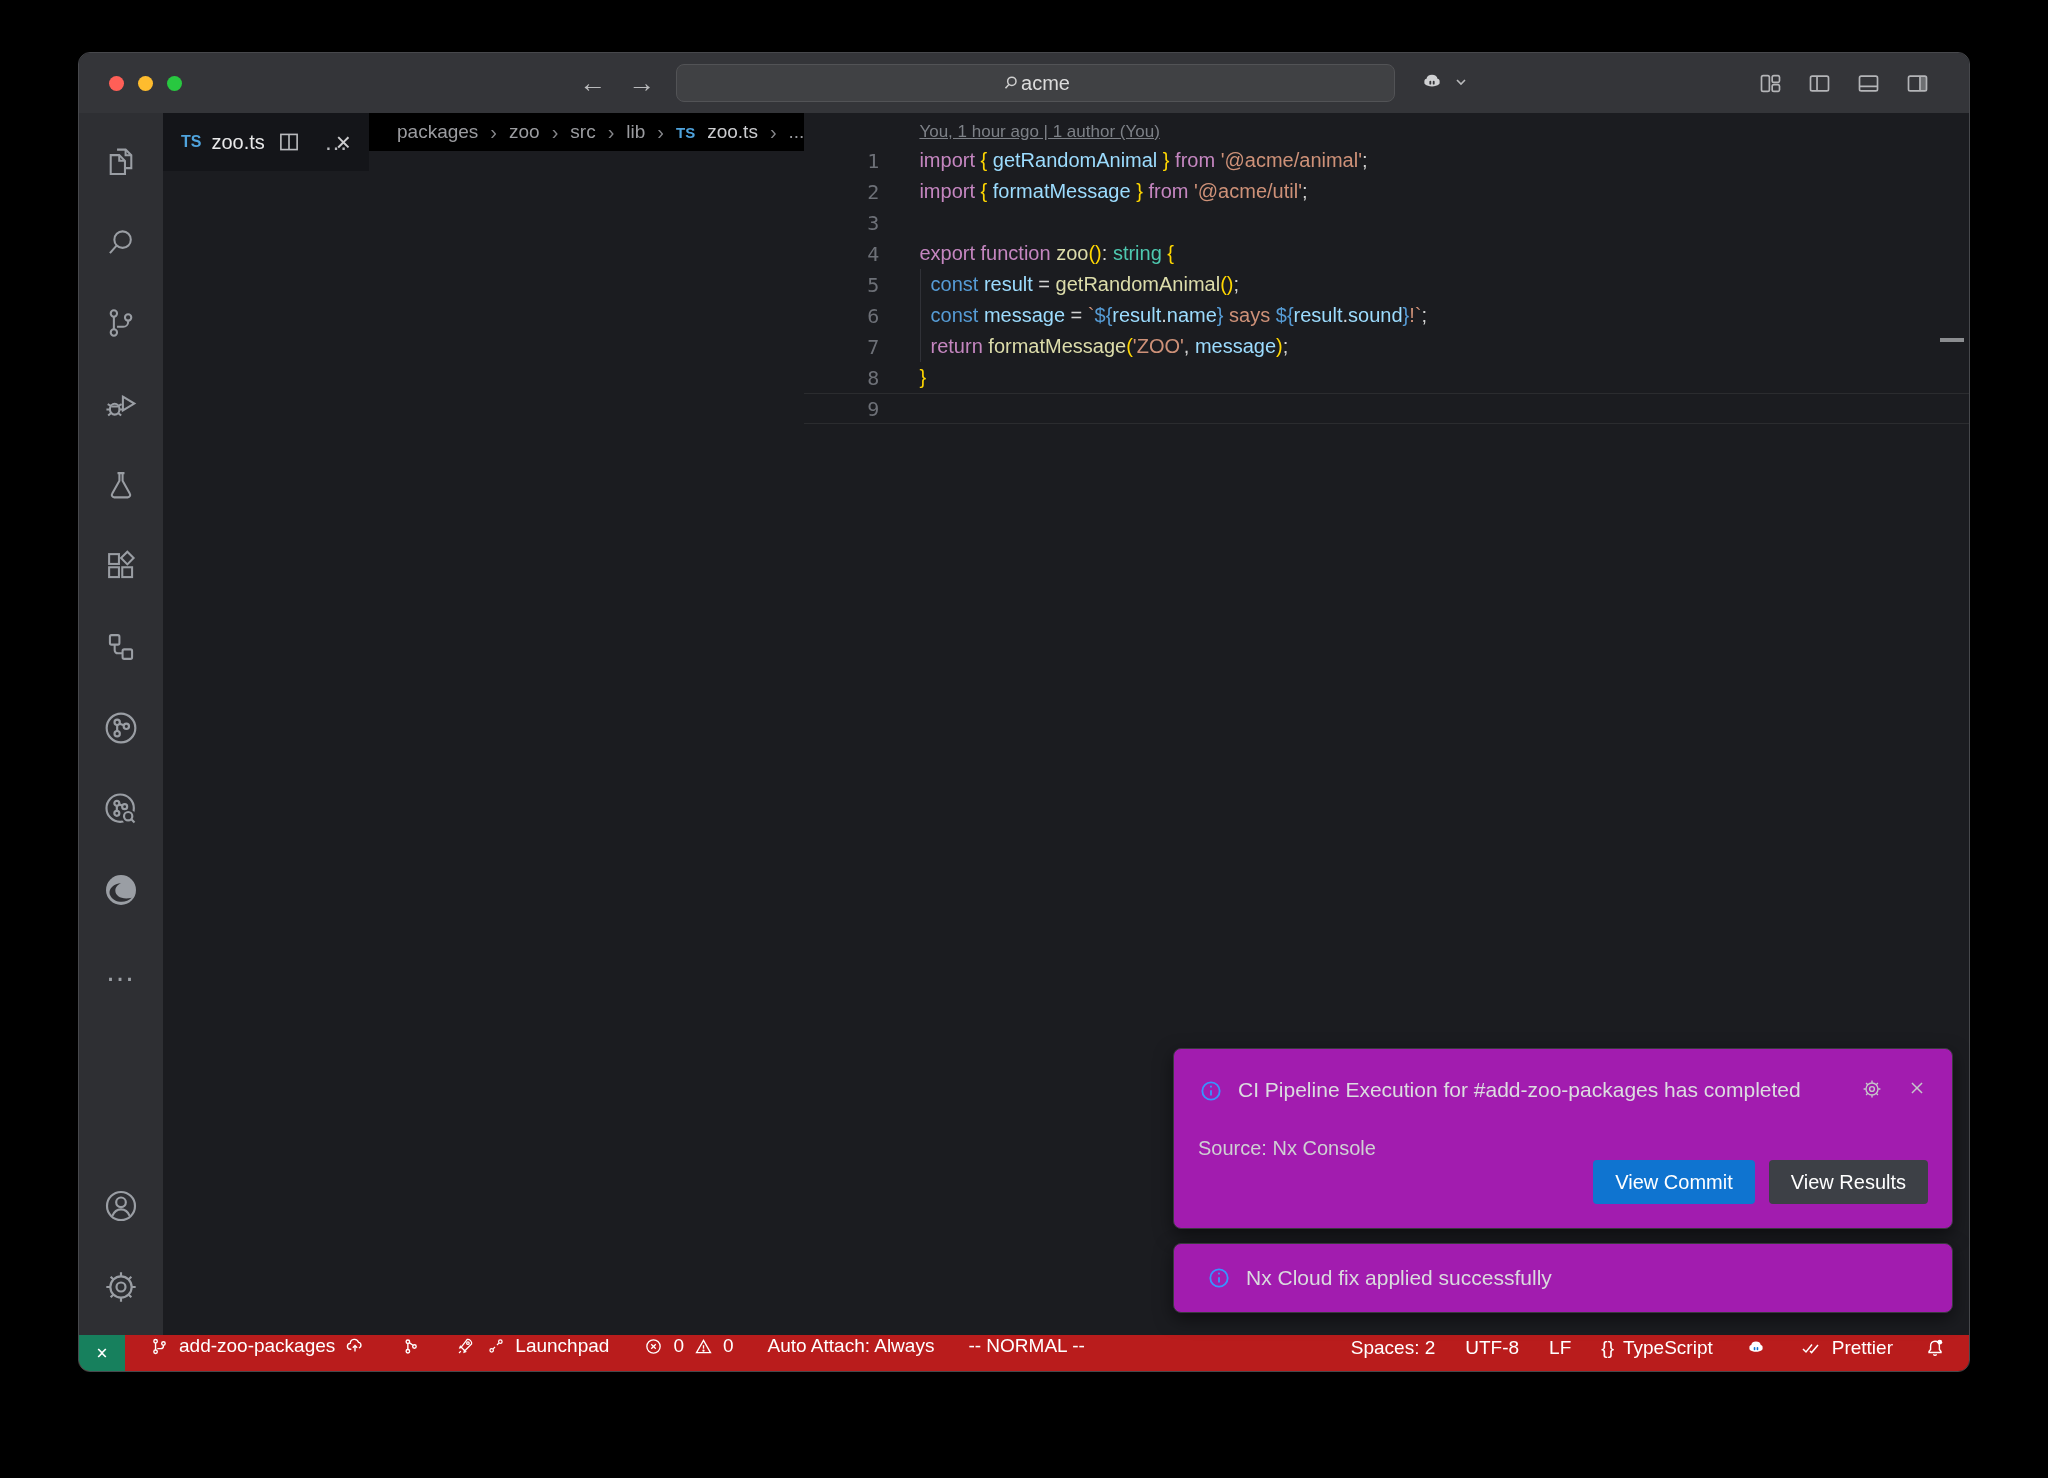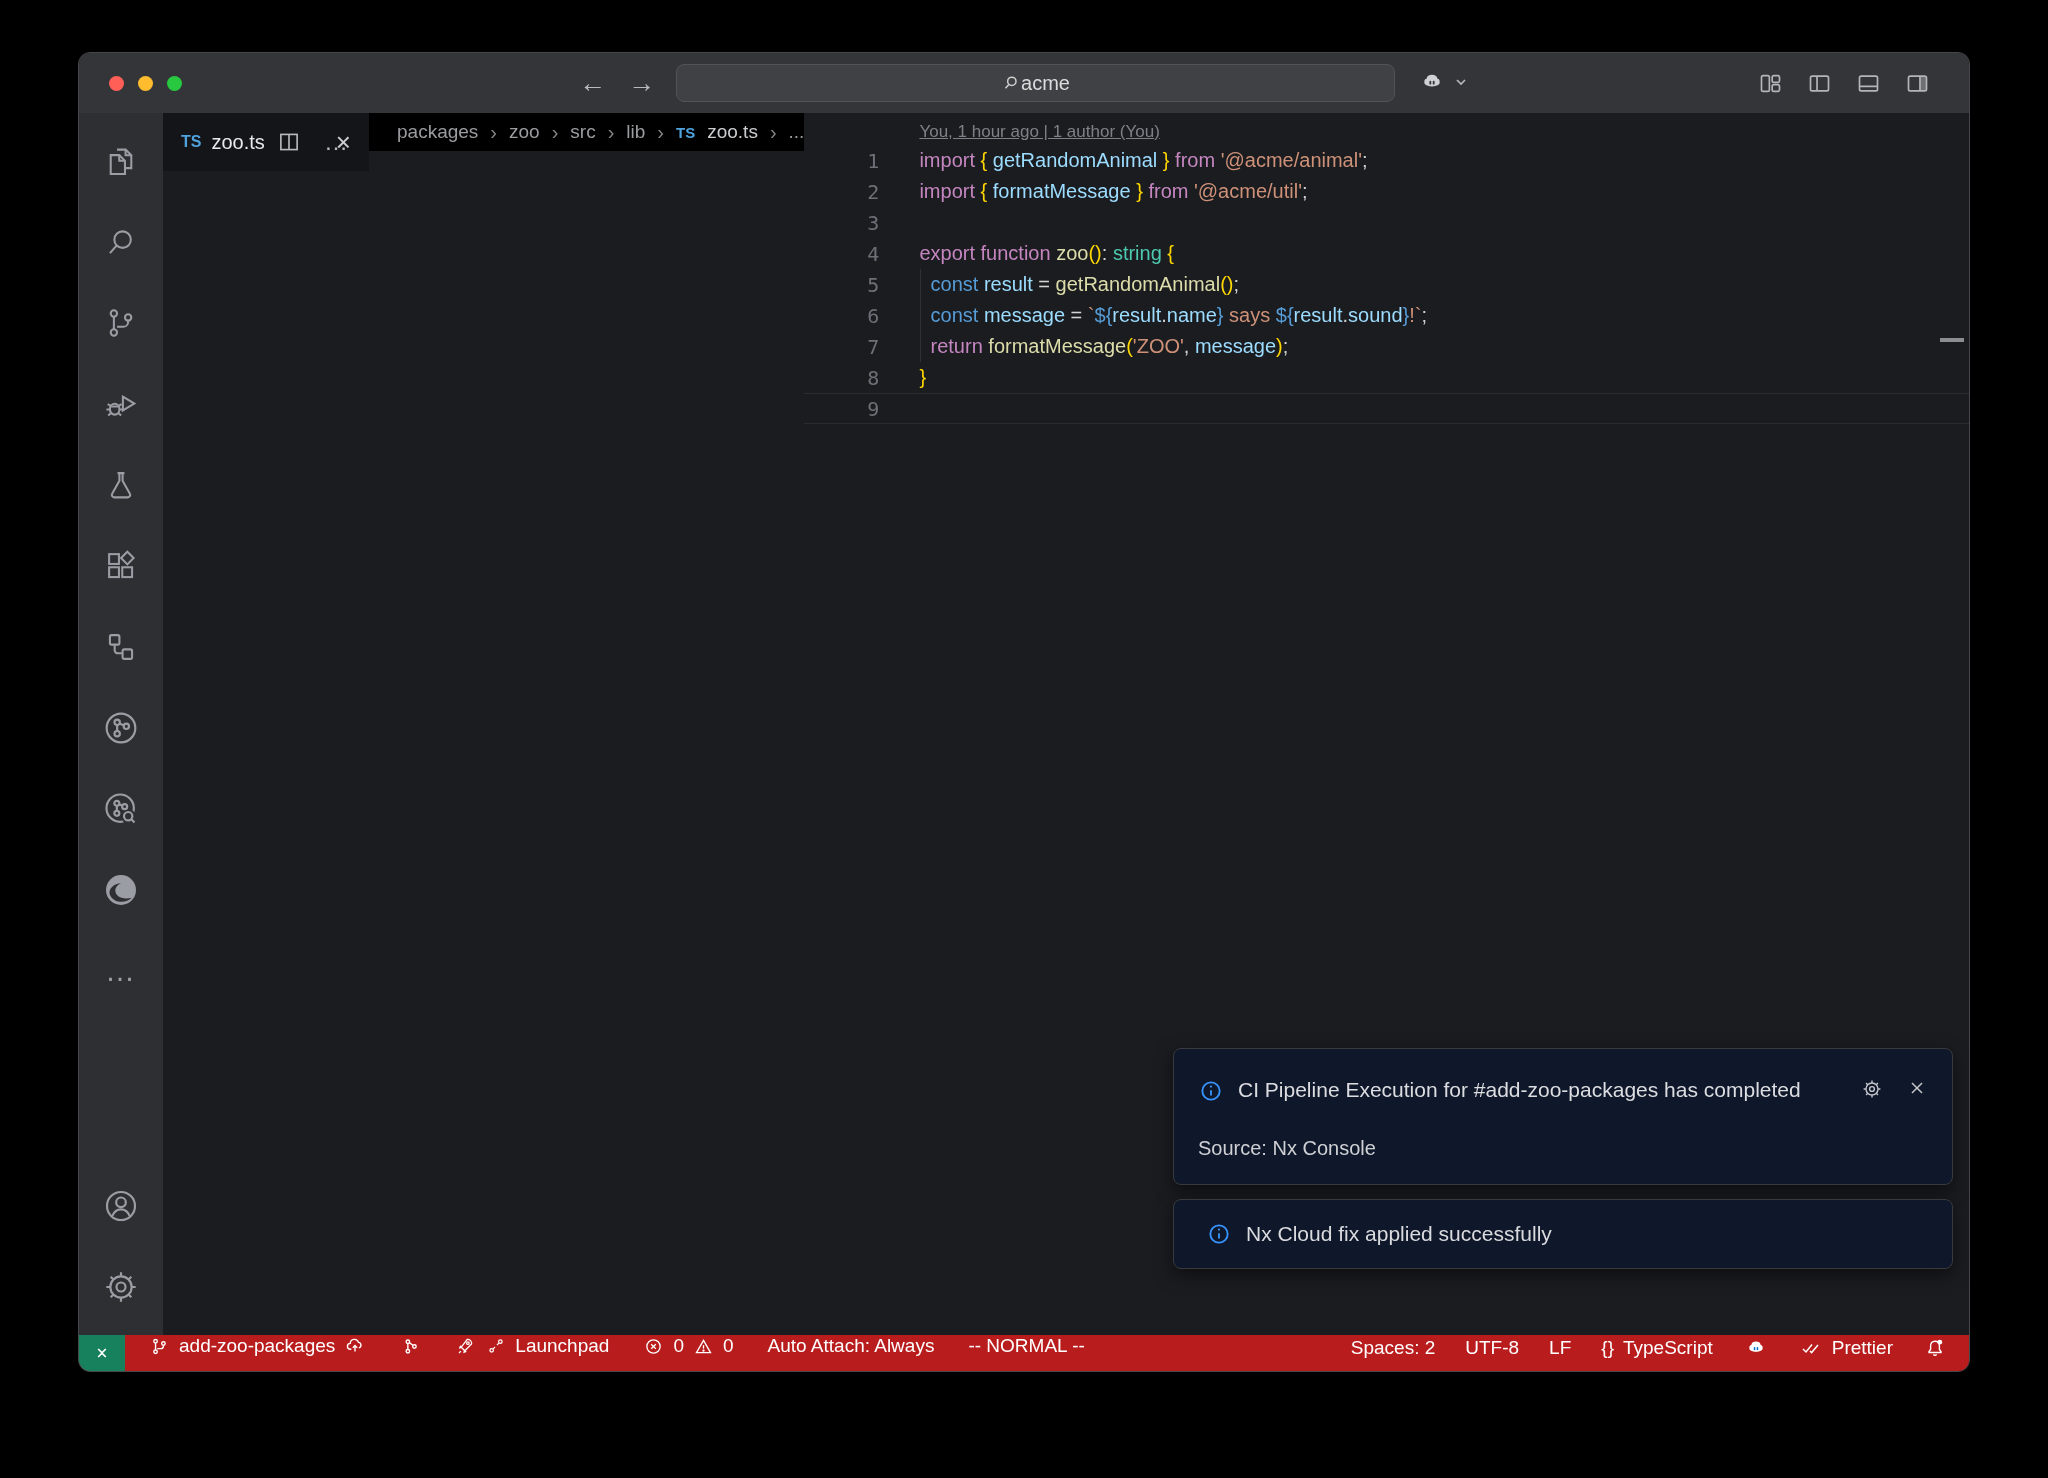--- a/index.html
+++ b/index.html
@@ -72,21 +72,21 @@
   .statusbar { height:36px; flex:0 0 36px; background:#b91c1c; color:#fff; display:flex;
     align-items:flex-start; font-size:19px; }
   .sb-remote { width:46px; height:36px; background:#17805d; display:flex; align-items:center; justify-content:center; }
   .sb-left { display:flex; align-items:center; gap:34px; padding-left:24px; }
   .sb-right { margin-left:auto; display:flex; align-items:center; gap:30px; padding-right:22px; }
   .sb-item { display:flex; align-items:center; gap:9px; }
 
   
   .toasts { position:absolute; left:1173px; top:1048px; width:780px; display:flex;
     flex-direction:column; gap:14px; }
-  .toast { background:#0f172a; border:1px solid #39393e; border-radius:8px;
+  .toast { background:#a21caf; border:1px solid #39393e; border-radius:8px;
     box-shadow:0 6px 18px rgba(0,0,0,.5); color:#dadbde; }
   .toast1 { padding:22px 24px 24px; }
   .t-head { display:flex; gap:14px; }
   .t-title { font-size:21px; line-height:38px; width:590px; color:#dcdde0; }
   .t-tools { margin-left:auto; display:flex; gap:22px; color:#c6c7ca; padding-top:6px; }
   .t-foot { display:flex; align-items:flex-start; margin-top:28px;flex-direction:column; }
   .t-source { font-size:20px; color:#cfd0d3; }
   .t-buttons { margin-left:auto; display:flex; gap:14px; }
   .btn { height:44px; display:flex; align-items:center; padding:0 22px; font-size:20px;
     border-radius:4px; color:#fff; }
@@ -442,20 +442,24 @@
               <circle cx="12" cy="12" r="2.4"></circle>
             <path d="M12 3.6v2.2M12 18.2v2.2M3.6 12h2.2M18.2 12h2.2M6.1 6.1l1.6 1.6M16.3 16.3l1.6 1.6M17.9 6.1l-1.6 1.6M7.7 16.3l-1.6 1.6"></path>
           </svg>
           <svg width="22" height="22" viewBox="0 0 24 24" fill="none" stroke="#c6c7ca" stroke-width="1.6">
             <path d="M6.5 6.5l11 11M17.5 6.5l-11 11"></path>
           </svg>
         </div>
       </div>
       <div class="t-foot">
         <span class="t-source">Source: Nx Console</span>
+        <div class="t-buttons">
+          <div class="btn btn-primary">View Commit</div>
+          <div class="btn btn-secondary">View Results</div>
+        </div>
       </div>
     </div>
     <div class="toast toast2">
       <svg class="info-ic" width="26" height="26" viewBox="0 0 24 24" fill="none" stroke="#3794ff" stroke-width="1.7">
         <circle cx="12" cy="12" r="8"></circle>
           <path d="M12 11.2v5"></path>
           <circle cx="12" cy="7.9" r="1" fill="#3794ff" stroke="none"></circle>
       </svg>
       <span>Nx Cloud fix applied successfully</span>
     </div>

